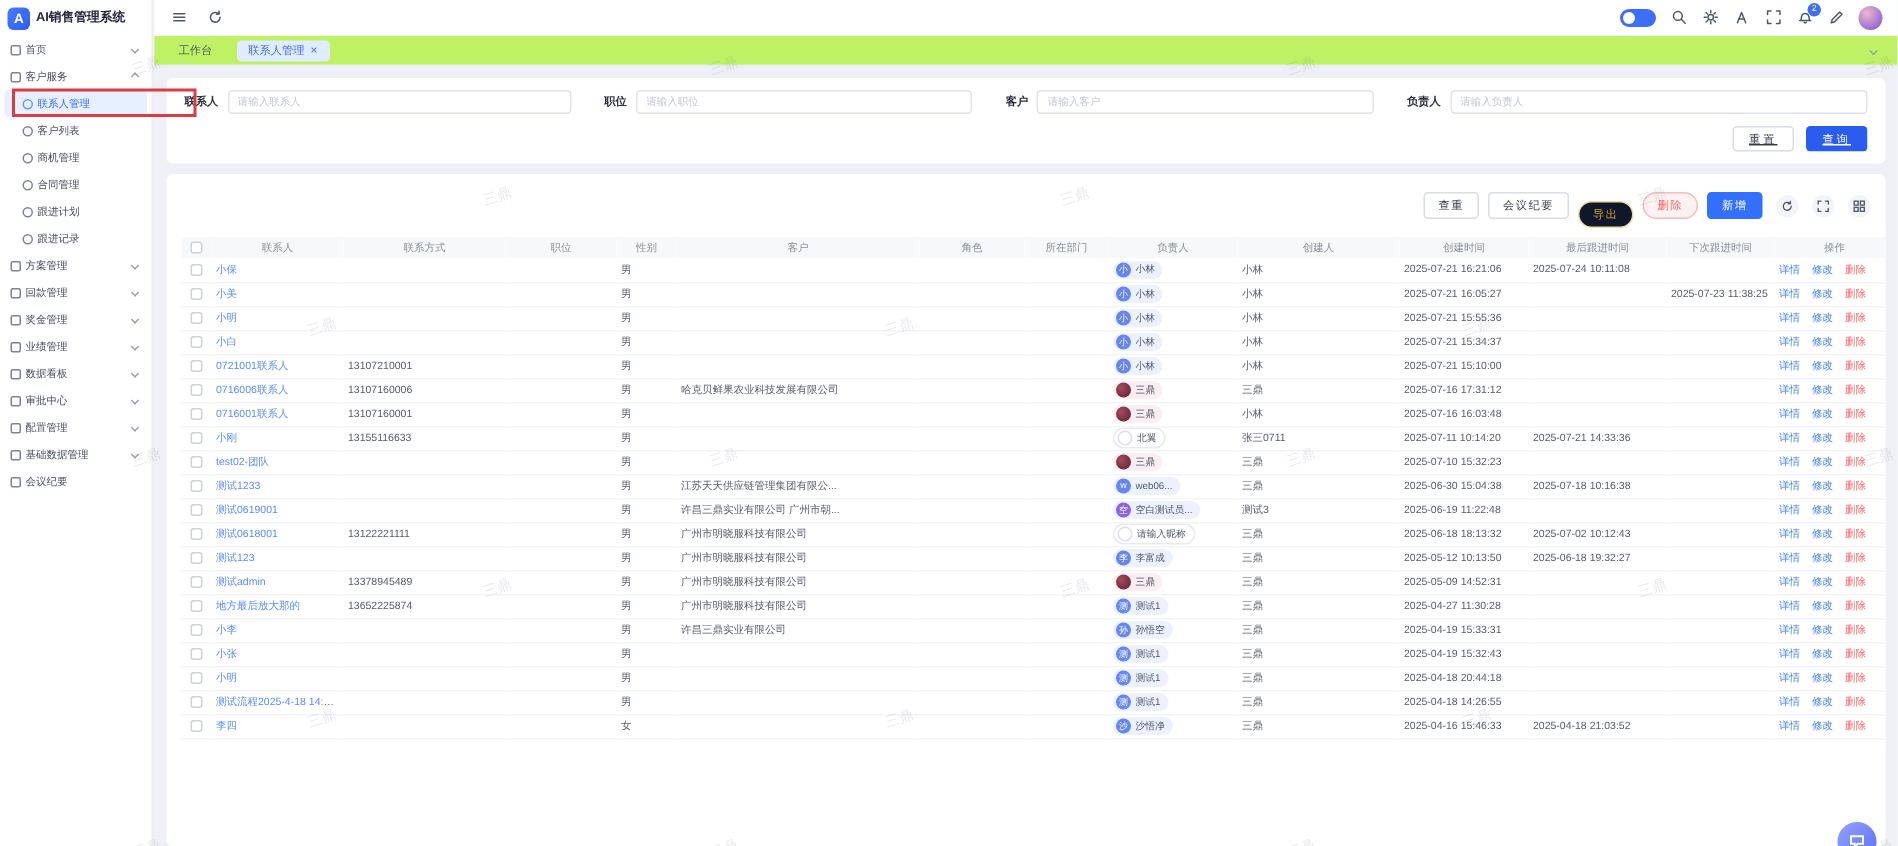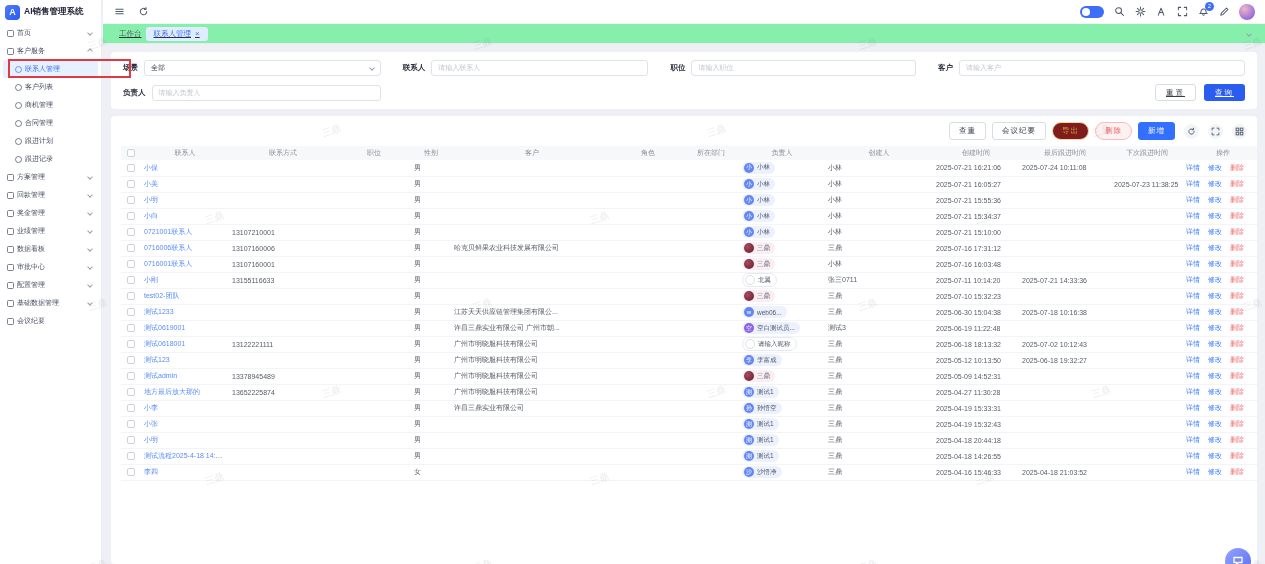--- a/index.html
+++ b/index.html
@@ -27,21 +27,21 @@
   .topbar { height:24px; background:#fff; border-bottom:1px solid #f2f3f5; display:flex; align-items:center; padding:0 10px; gap:12px; flex:0 0 auto; }
   .tb-icon { width:12px; height:12px; display:inline-flex; align-items:center; justify-content:center; cursor:pointer; }
   .tb-icon svg { width:11px; height:11px; stroke:#4e5969; fill:none; stroke-width:1.1; stroke-linecap:round; stroke-linejoin:round; }
   .topbar-right { margin-left:auto; display:flex; align-items:center; gap:9px; }
   .toggle { width:24px; height:12px; border-radius:6px; background:#3d6ef7; position:relative; cursor:pointer; flex:0 0 auto; }
   .toggle-knob { position:absolute; left:2px; top:2px; width:8px; height:8px; border-radius:50%; background:#fff; }
   .bell-wrap { position:relative; }
   .badge { position:absolute; top:-4px; right:-5px; min-width:9px; height:9px; border-radius:5px; background:#3d6ef7; color:#fff; font-size:6px; display:flex; align-items:center; justify-content:center; padding:0 1px; }
   .avatar { width:16px; height:16px; border-radius:50%; background:radial-gradient(circle at 35% 30%,#f0b6c8,#9a6fd8 70%,#6d4ab0); cursor:pointer; flex:0 0 auto; }
 
-  .tabbar { height:20px; background:#86efac; border-bottom:1px solid #e8eaee; display:flex; align-items:center; padding:0 12px; gap:0; flex:0 0 auto;text-decoration:underline; }
+  .tabbar { height:20px; background:#bef264; border-bottom:1px solid #e8eaee; display:flex; align-items:center; padding:0 12px; gap:12px; flex:0 0 auto; }
   .tab { font-size:7.5px; color:#4e5969; cursor:pointer; display:flex; align-items:center; gap:4px; padding:2px 4px; border-radius:3px; }
   .tab.active { background:#e0ecff; color:#3d6ef7; padding:2px 8px; }
   .tab-close { font-size:8px; line-height:1; }
   .tabbar-caret { margin-left:auto; }
 
   .content { flex:1; padding:8px 8px 0 8px; display:flex; flex-direction:column; gap:7px; overflow:hidden; }
 
   
   .filter-card { background:#fff; border-radius:4px; padding:8px 12px 8px 12px; flex:0 0 auto; }
   .filter-grid { display:grid; grid-template-columns:1.05fr 1fr 1fr 1.25fr; column-gap:22px; row-gap:8px; }
@@ -53,21 +53,21 @@
   .control .chev { margin-right:0; }
   .filter-actions { grid-column:2 / 5; display:flex; justify-content:flex-end; align-items:center; gap:8px; }
   .btn { height:17px; padding:0 10px; border-radius:3px; font-size:7.5px; display:inline-flex; align-items:center; justify-content:center; border:1px solid transparent; cursor:pointer; background:#fff; letter-spacing:2px; white-space:nowrap;text-decoration:underline; }
   .btn-default { border-color:#d8dce3; color:#383d4a; }
   .btn-primary { background:#2b5cf0; color:#fff; }
 
   
   .table-card { flex:1; background:#fff; border-radius:4px; padding:6px 10px; display:flex; flex-direction:column; overflow:hidden; }
   .table-toolbar { display:flex; justify-content:flex-end; align-items:center; gap:6px; margin-bottom:6px; flex:0 0 auto; }
   .tbtn { height:18px; padding:0 9px; font-size:7.5px; border-radius:3px; border:1px solid #d8dce3; background:#fff; color:#383d4a; display:inline-flex; align-items:center; cursor:pointer; letter-spacing:1px; white-space:nowrap; }
-  .tbtn.warning { color:#d9a23c; border-color:#f2d9a0; background:#7f1d1d; border-radius:10px; }
+  .tbtn.warning { color:#d9a23c; border-color:#f2d9a0; background:#0f172a; border-radius:10px;margin-top:12px; }
   .tbtn.danger { color:#ef6a6a; border-color:#f7bcbc; background:#fdf1f1; border-radius:10px; }
   .tbtn.primary { background:#3370ff; border-color:#3370ff; color:#fff; }
   .icon-btn { width:15px; height:15px; border-radius:50%; background:#f2f4f7; display:inline-flex; align-items:center; justify-content:center; cursor:pointer; margin-left:3px; }
   .icon-btn svg { width:9px; height:9px; stroke:#4e5969; fill:none; stroke-width:1.2; stroke-linecap:round; }
 
   table { width:100%; border-collapse:collapse; table-layout:fixed; }
   thead th { background:#f7f8fa; color:#8a8f99; font-weight:400; font-size:7px; height:14px; text-align:center; padding:0 3px; white-space:nowrap; overflow:hidden; }
   tbody td { font-size:7px; color:#565c69; height:16px; border-bottom:1px solid #f3f4f6; padding:0 3px; white-space:nowrap; overflow:hidden; text-overflow:ellipsis; }
   td.center, th.center { text-align:center; }
   .cb { width:8px; height:8px; border:1px solid #cdd2da; border-radius:2px; background:#fff; display:inline-block; vertical-align:middle; cursor:pointer; }
@@ -250,27 +250,20 @@
         <span>联系人管理</span>
         <span class="tab-close">×</span>
       </span>
       <span class="tabbar-caret chev"></span>
   </div>
 
   <div class="content">
 
     <div class="filter-card">
       <div class="filter-grid">
-        <div class="field">
-          <span class="field-label">场景</span>
-          <span class="control">
-            <span class="val">全部</span>
-            <span class="chev"></span>
-          </span>
-        </div>
         <div class="field">
           <span class="field-label">联系人</span>
           <span class="control">
             <span class="ph">请输入联系人</span>
           </span>
         </div>
         <div class="field">
           <span class="field-label">职位</span>
           <span class="control">
             <span class="ph">请输入职位</span>

